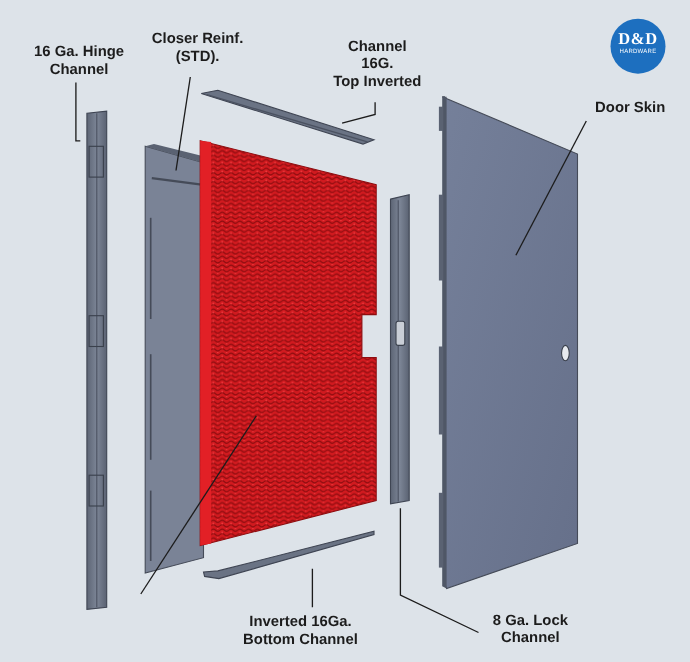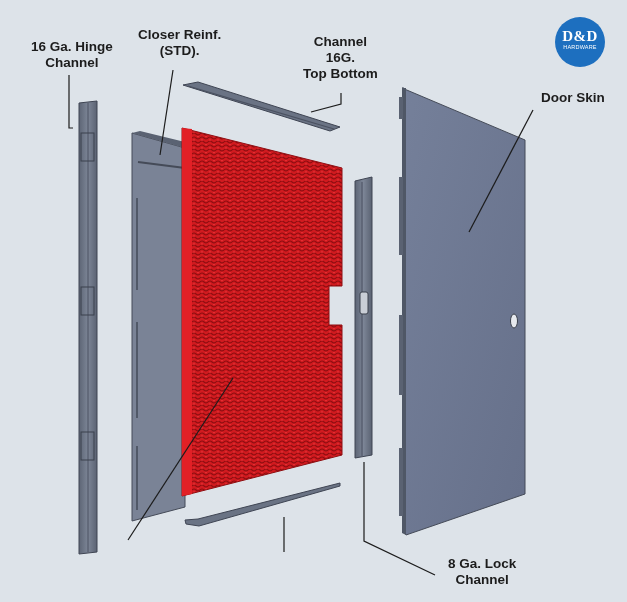--- a/index.html
+++ b/index.html
@@ -99,29 +99,31 @@
   </div>
 
   <div class="label" style="left:138px; top:27px;">
     <div>Closer Reinf.</div>
     <div>(STD).</div>
   </div>
 
   <div class="label" style="left:303px; top:34px;">
     <div>Channel</div>
     <div>16G.</div>
-    <div>Top Bottom</div>
+    <div>Top Inverted</div>
   </div>
 
   <div class="label" style="left:503px; top:90px;padding-left:38px;">
     <div>Door Skin</div>
   </div>
 
 
   <div class="label" style="left:221px; top:557px;">
+    <div>Inverted 16Ga.</div>
+    <div>Bottom Channel</div>
   </div>
 
   <div class="label" style="left:448px; top:556px;">
     <div>8 Ga. Lock</div>
     <div>Channel</div>
   </div>
 
   <div class="logo">
     <span class="main">D&amp;D</span>
     <span class="sub">HARDWARE</span>

